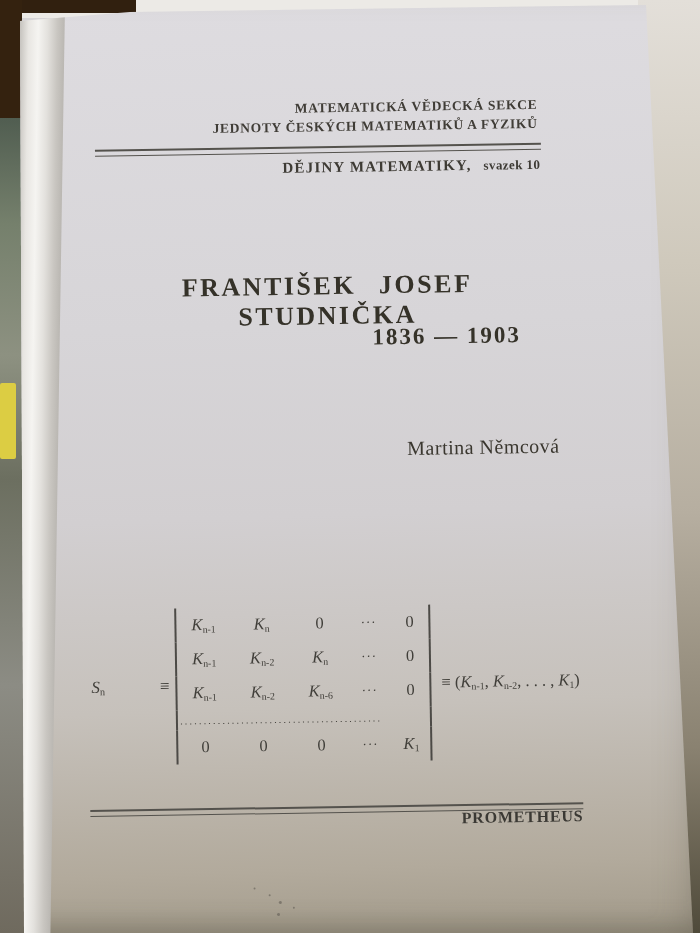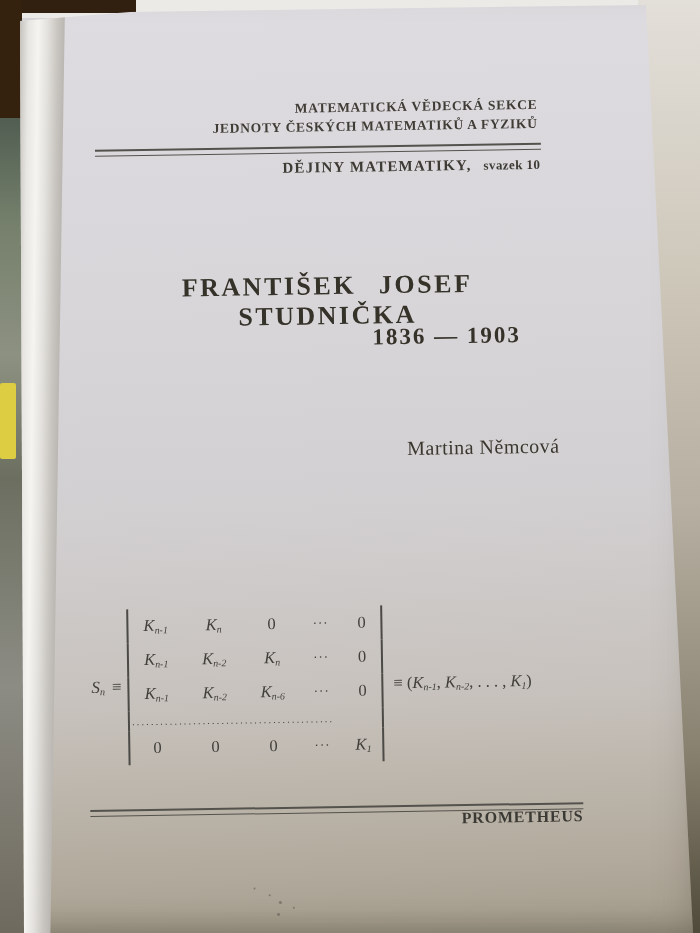--- a/index.html
+++ b/index.html
@@ -42,22 +42,22 @@
   .series .vol{font-size:13px;letter-spacing:.4px;margin-left:12px;}
   .title{position:absolute;left:110px;top:271px;width:440px;margin:0;text-align:center;
     font-size:26px;font-weight:700;letter-spacing:2.5px;word-spacing:14px;color:#353229;}
   .years{position:absolute;top:325px;right:177px;font-size:23px;font-weight:700;letter-spacing:2px;color:#353229;}
   .author{position:absolute;top:438px;right:140px;font-size:20px;letter-spacing:.5px;color:#3a372f;}
   .publisher{position:absolute;top:811px;right:122px;font-size:16px;font-weight:700;letter-spacing:.8px;color:#3b3934;}
 
   
   .formula{position:absolute;left:88px;top:606px;display:flex;align-items:center;color:#413f3a;}
   .math i{font-style:italic;}
-  .math sub, .det sub{font-size:.6em;font-style:italic;vertical-align:-.25em;letter-spacing:0;}
-  .lhs{display:inline-flex;align-items:baseline;font-size:17px;margin-right:6px;}
+  .math sub, .det sub{font-size:.6em;vertical-align:-.25em;letter-spacing:0;}
+  .lhs{display:inline-flex;align-items:baseline;font-size:17px;margin-right:6px;gap:48px;}
   .lhs > span + span{margin-left:7px;}
   .det{border-collapse:collapse;border-left:2px solid #4c4a46;border-right:2px solid #4c4a46;
     font-size:16.5px;color:#413f3a;}
   .det td{text-align:center;height:34px;padding:0 2px;}
   .det td:nth-child(1){width:50px;}
   .det td:nth-child(2){width:58px;}
   .det td:nth-child(3){width:50px;}
   .det td:nth-child(4){width:40px;font-size:13px;letter-spacing:1px;}
   .det td:nth-child(5){width:34px;}
   .det td.dots{height:20px;font-size:10px;letter-spacing:2.2px;white-space:nowrap;overflow:hidden;

